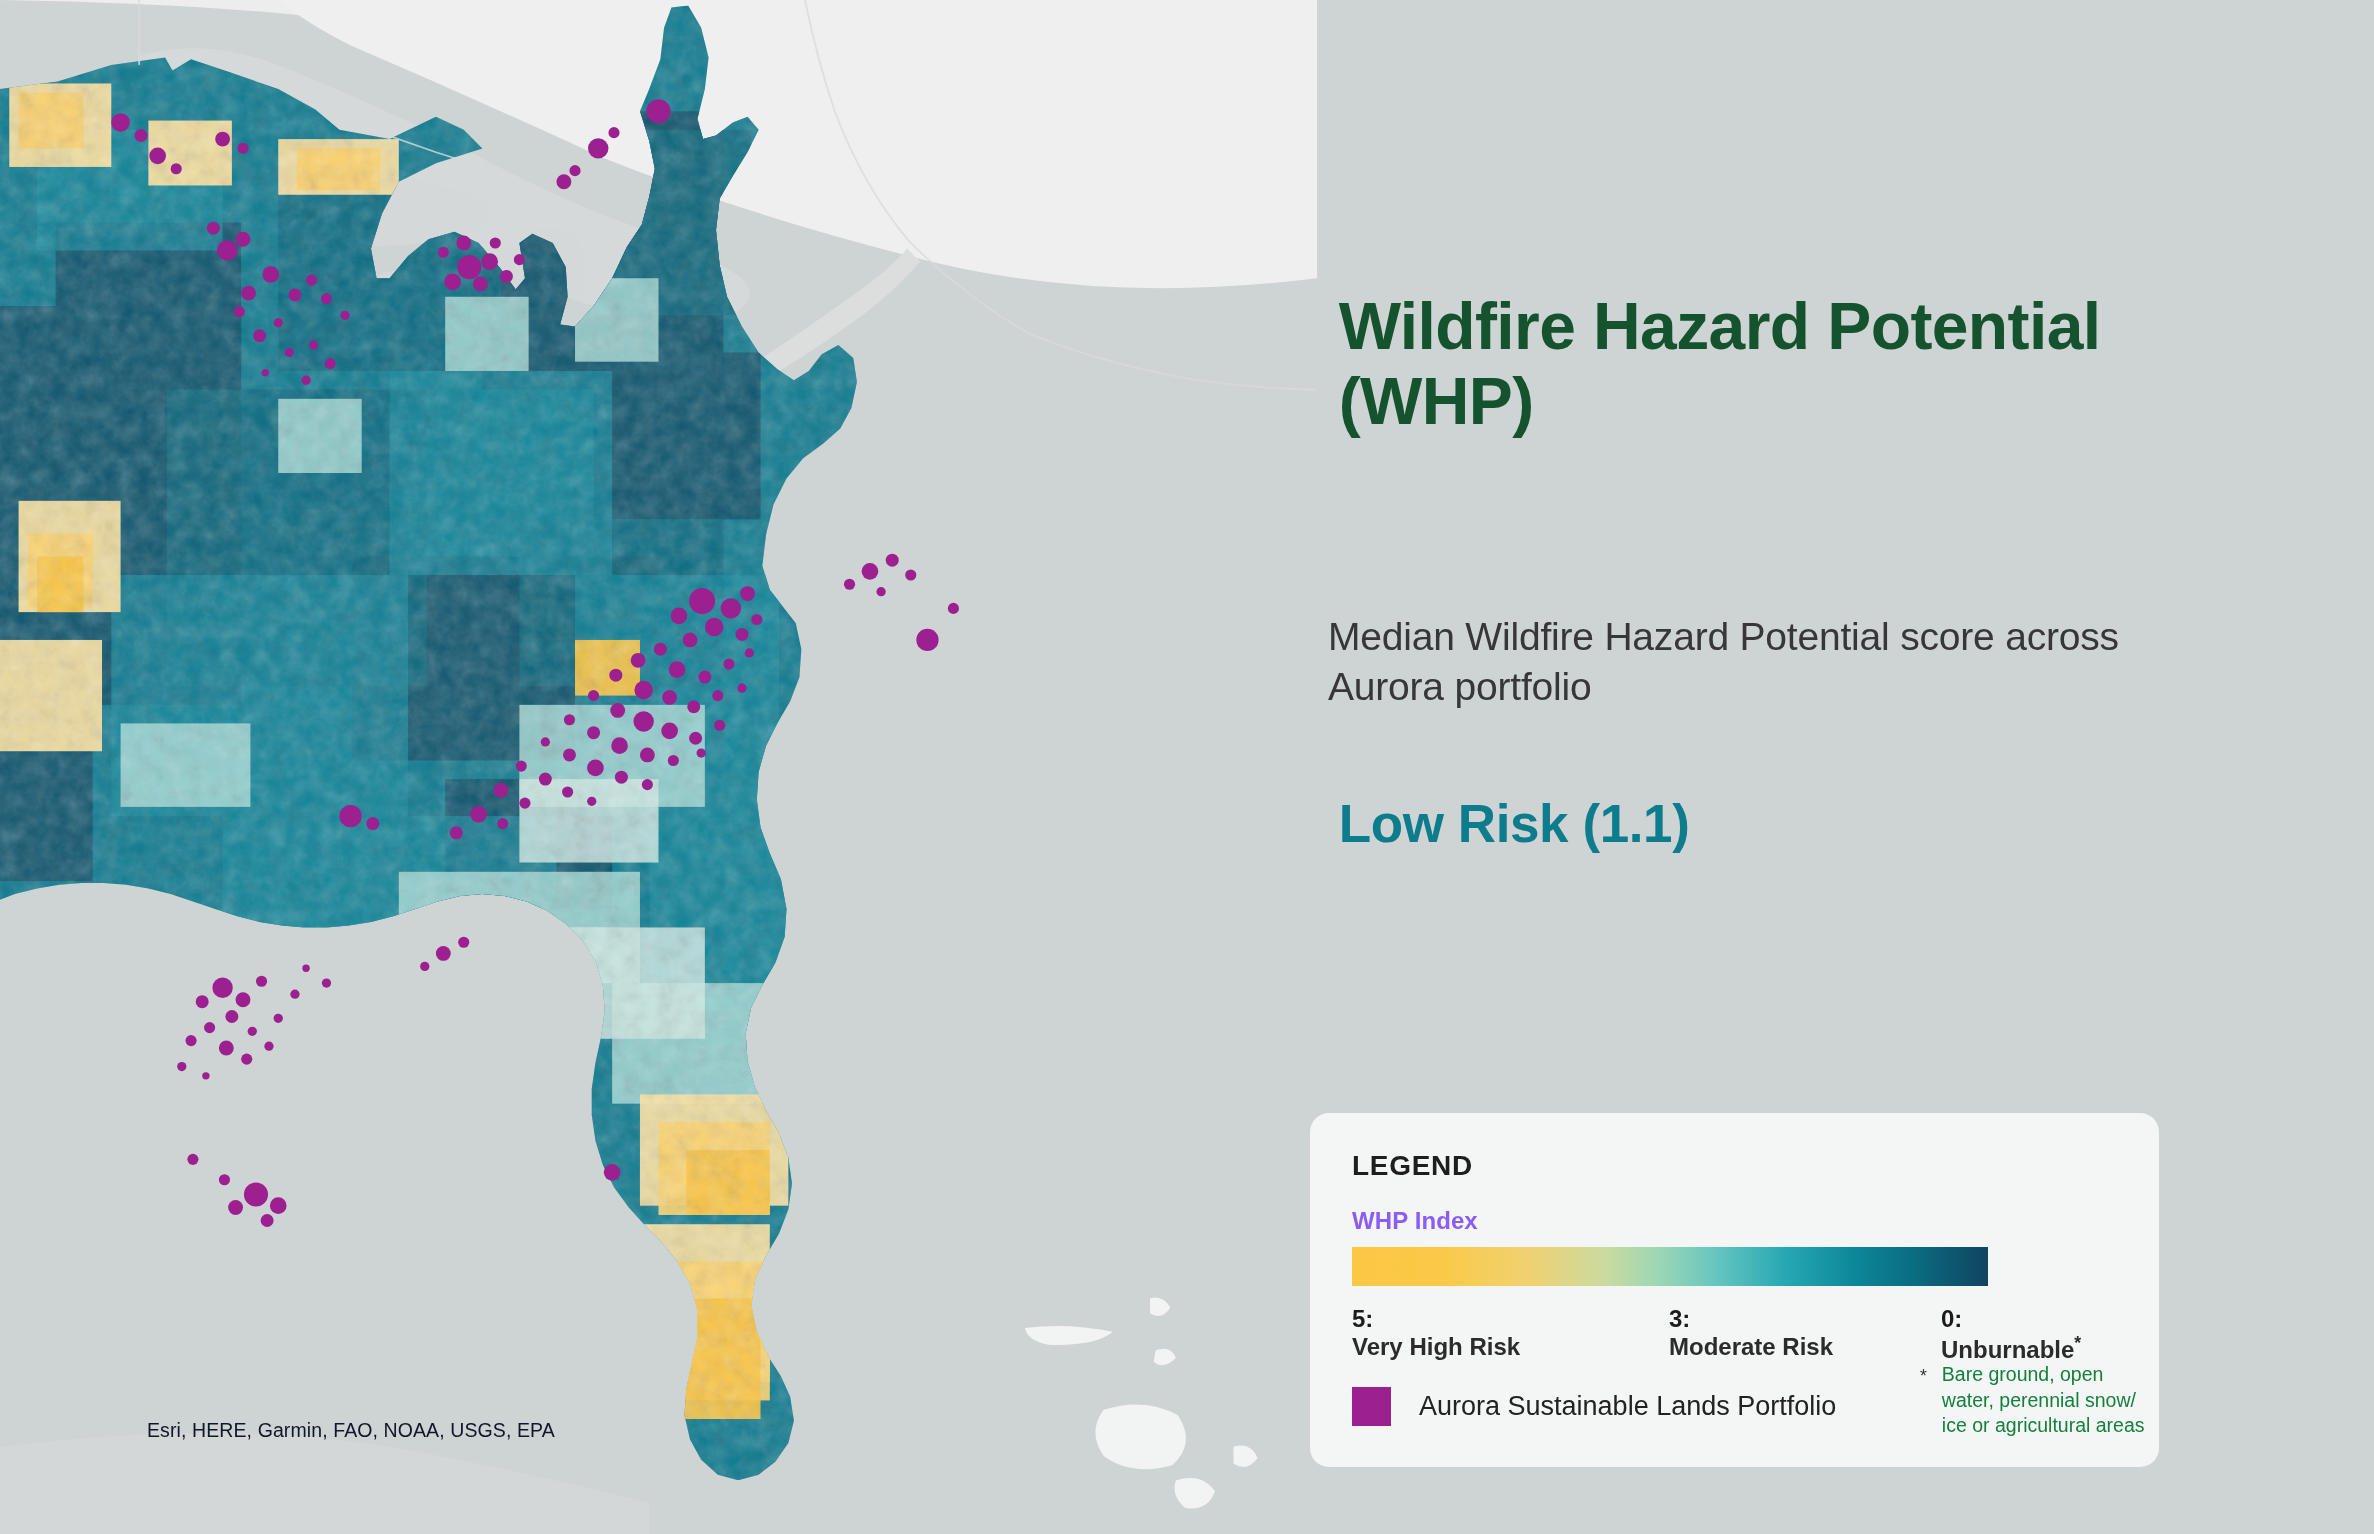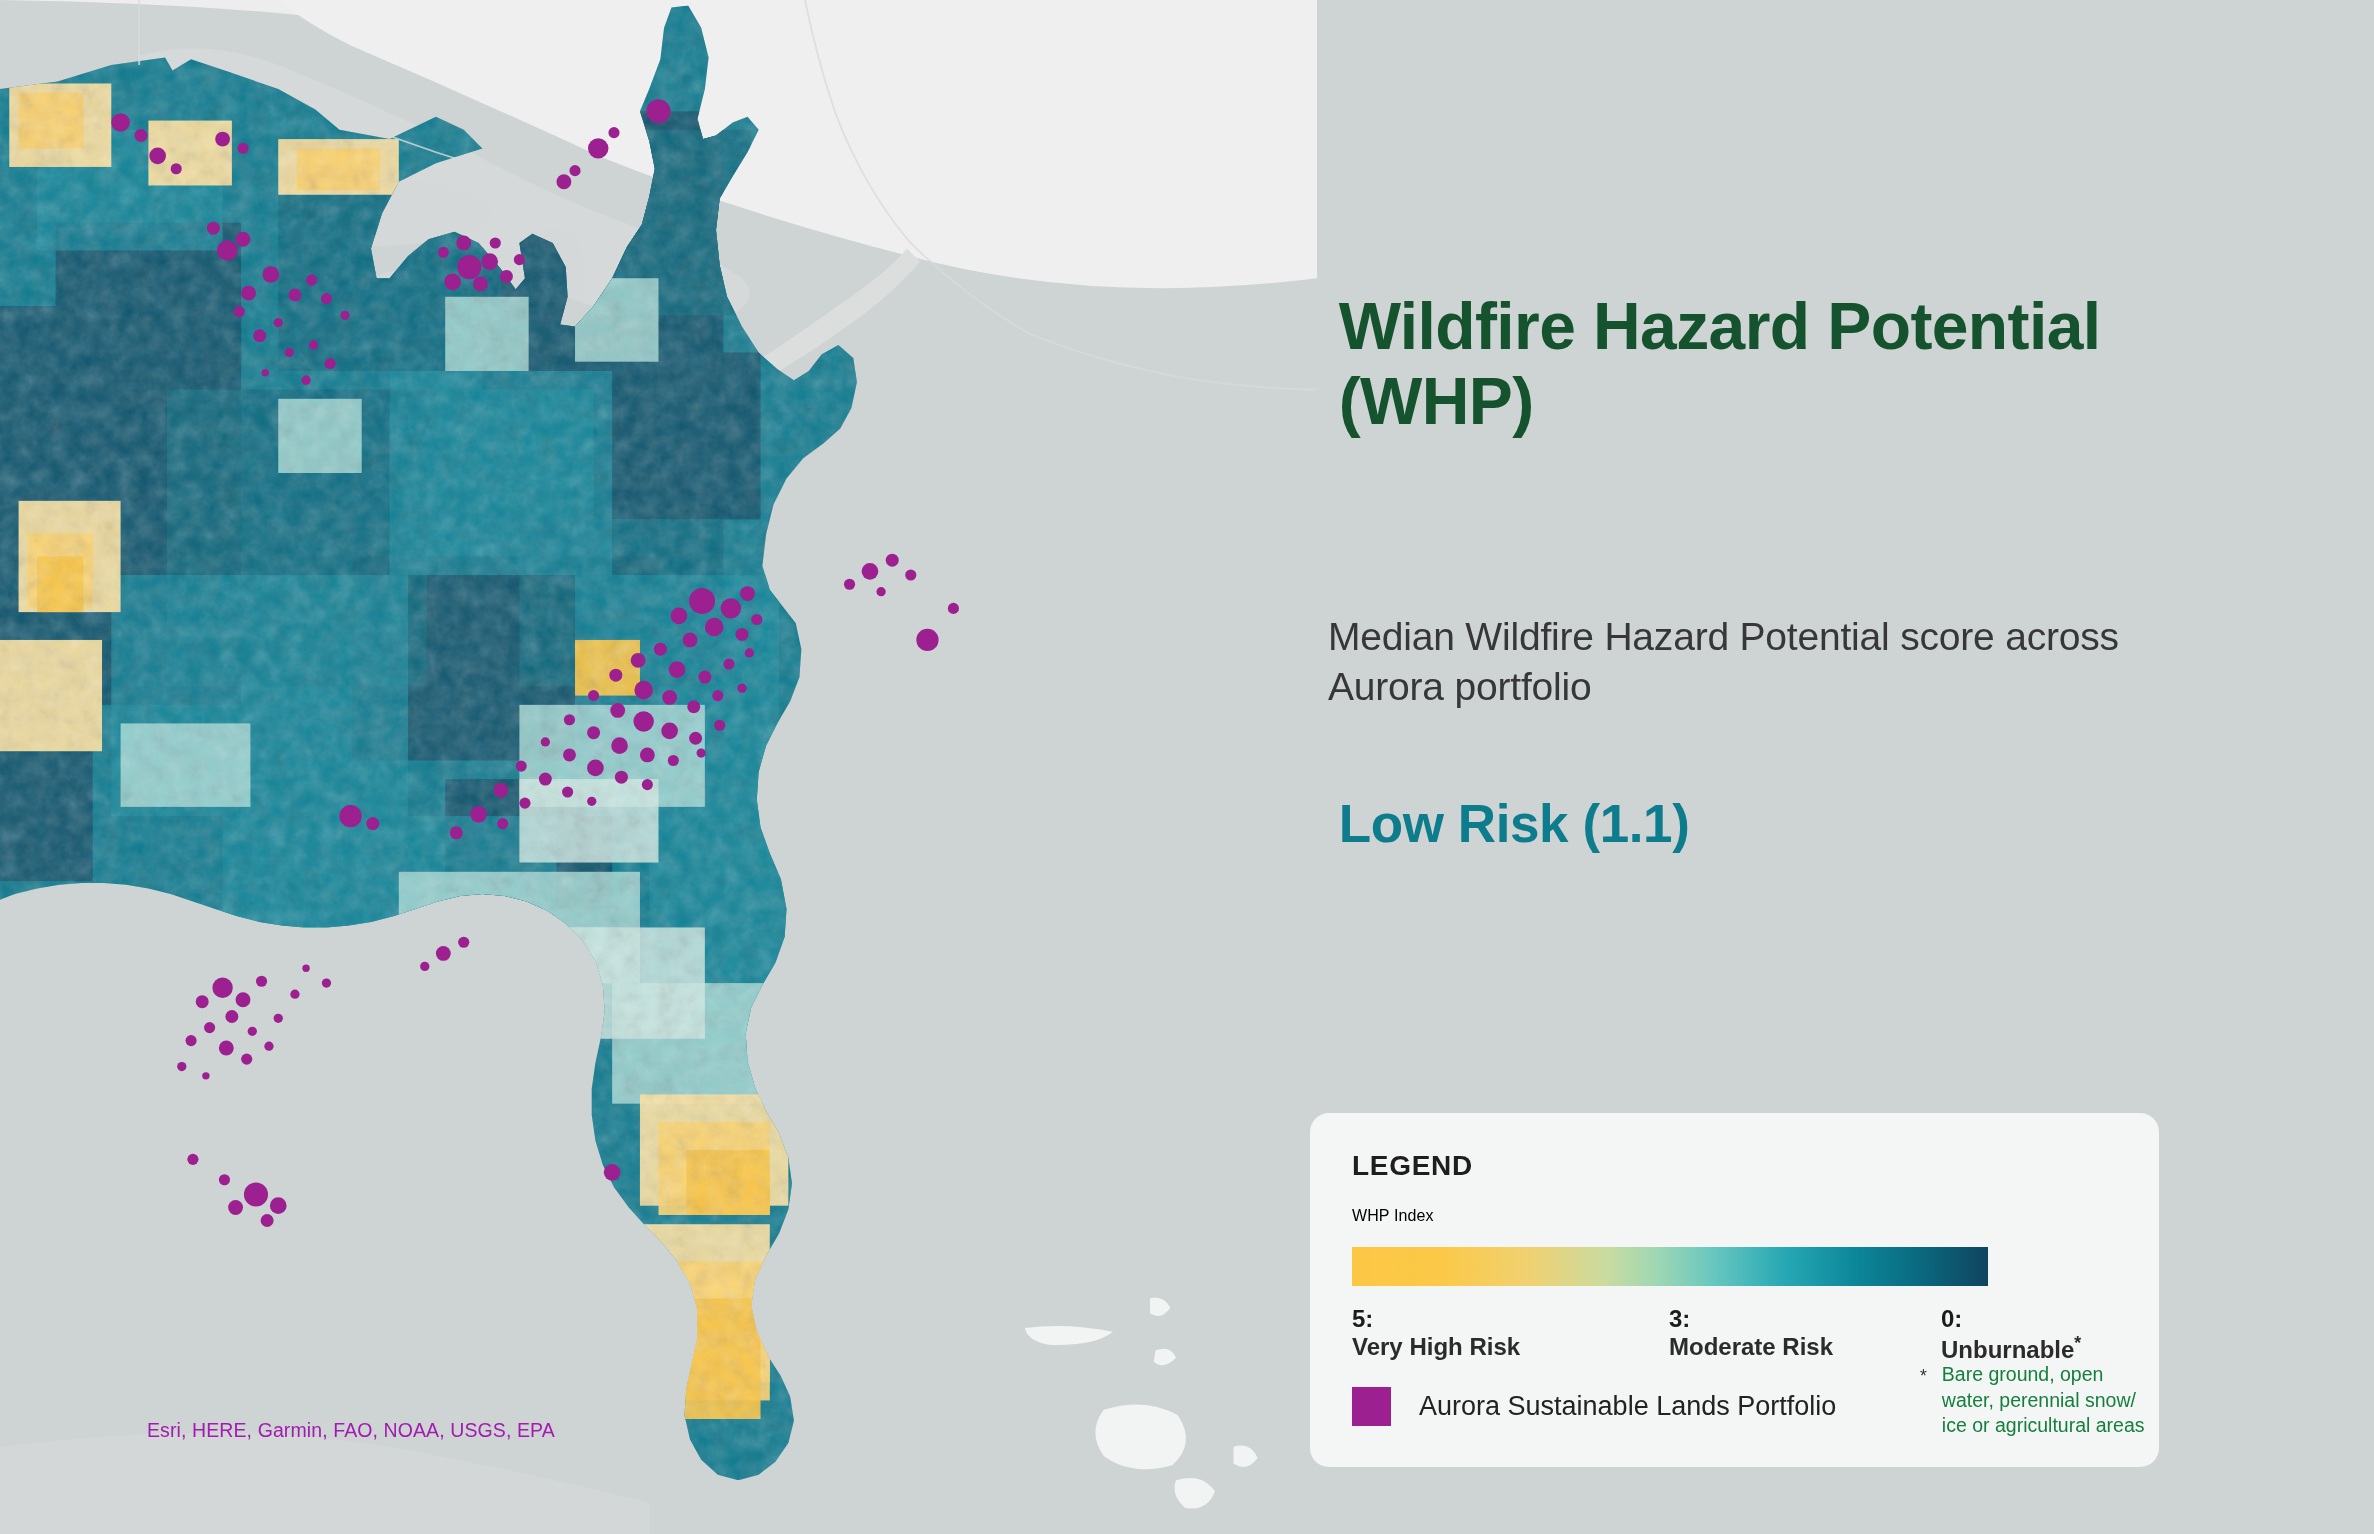--- a/index.html
+++ b/index.html
@@ -29,21 +29,21 @@
   }
 
   #map-svg { position: absolute; left: 0; top: 0; }
 
   
   #map-attribution {
     position: absolute;
     left: 147px;
     top: 1419px;
     font-size: 19.5px;
-    color: #a21caf;
+    color: #0f172a;
     letter-spacing: 0.1px;
     white-space: nowrap;
   }
 
   
   #info-panel {
     position: absolute;
     left: 1322px; top: 0;
     width: 1053px; height: 1534px;
   }
@@ -98,23 +98,23 @@
     left: 42px; top: 37px;
     font-size: 28px;
     font-weight: bold;
     letter-spacing: 0.7px;
     color: #1e1e1e;
   }
 
   #legend-subtitle {
     position: absolute;
     left: 42px; top: 94px;
-    font-size: 16px;
-    font-weight: normal;
-    color: #000000;
+    font-size: 24px;
+    font-weight: bold;
+    color: #8b5cf6;
     letter-spacing: 0.1px;
   }
 
   #gradient-bar {
     position: absolute;
     left: 42px;
     top: 134px;
     width: 636px;
     height: 39px;
     background: linear-gradient(to right,

